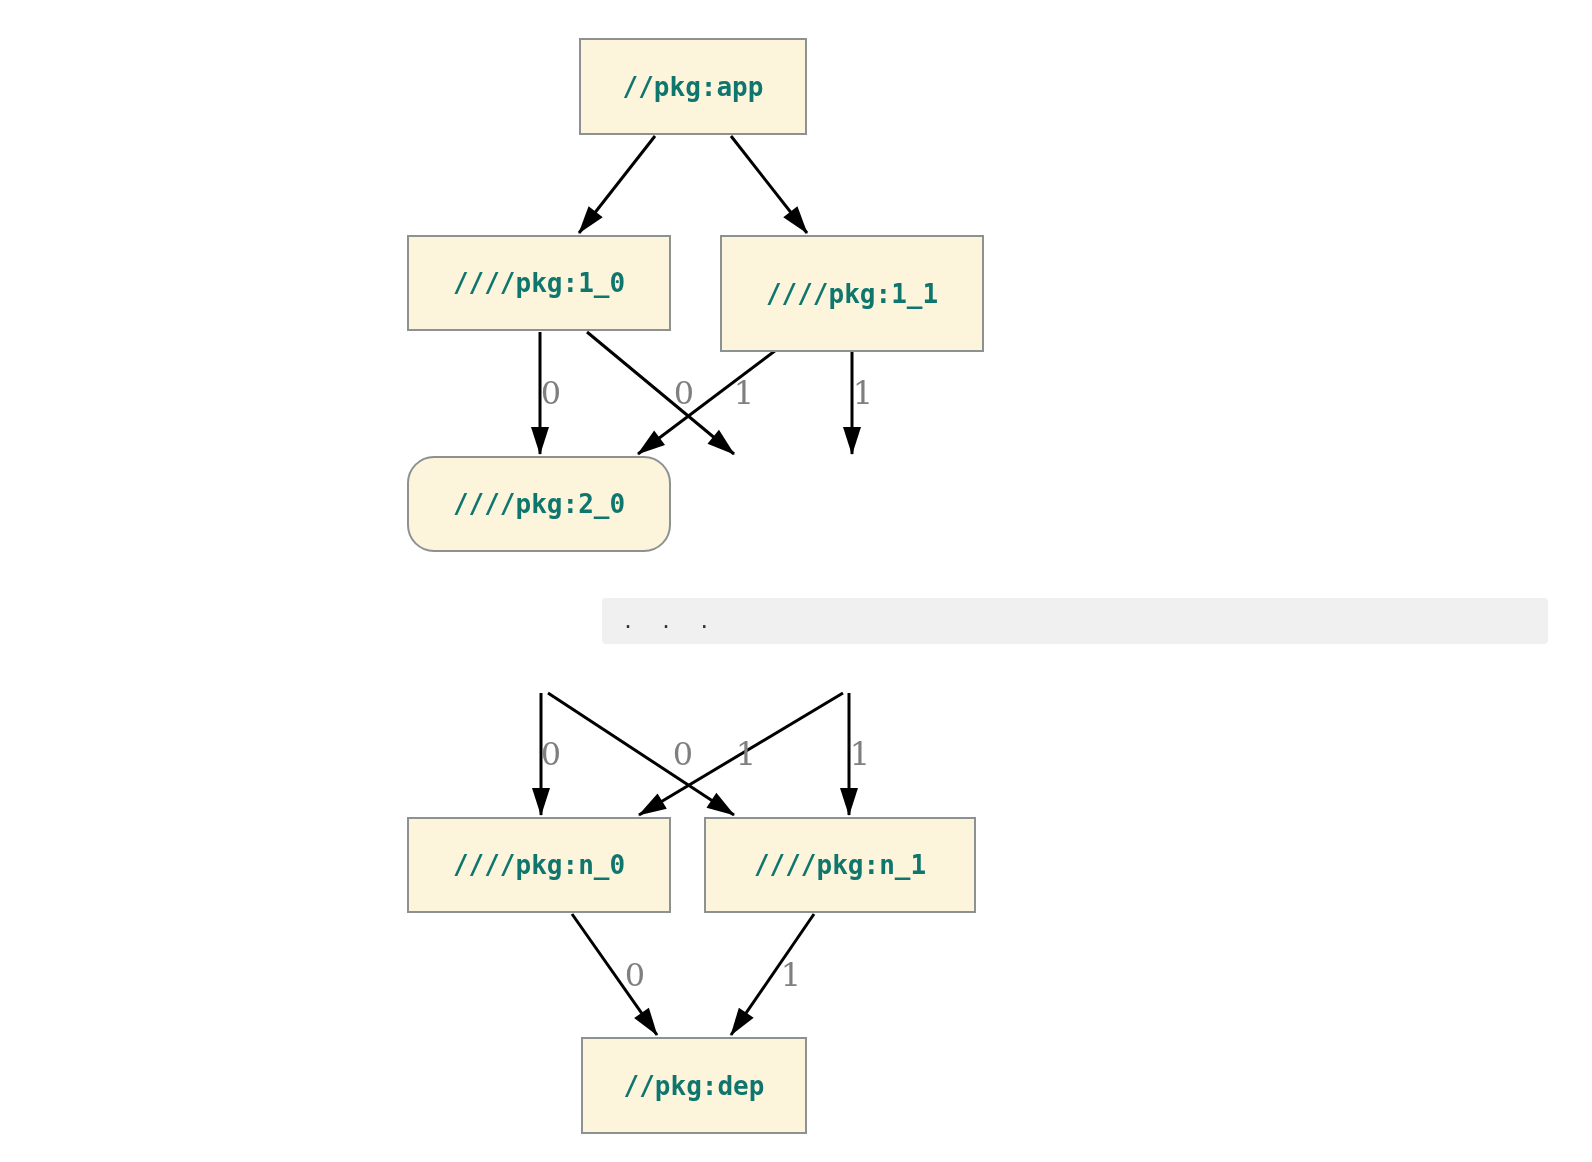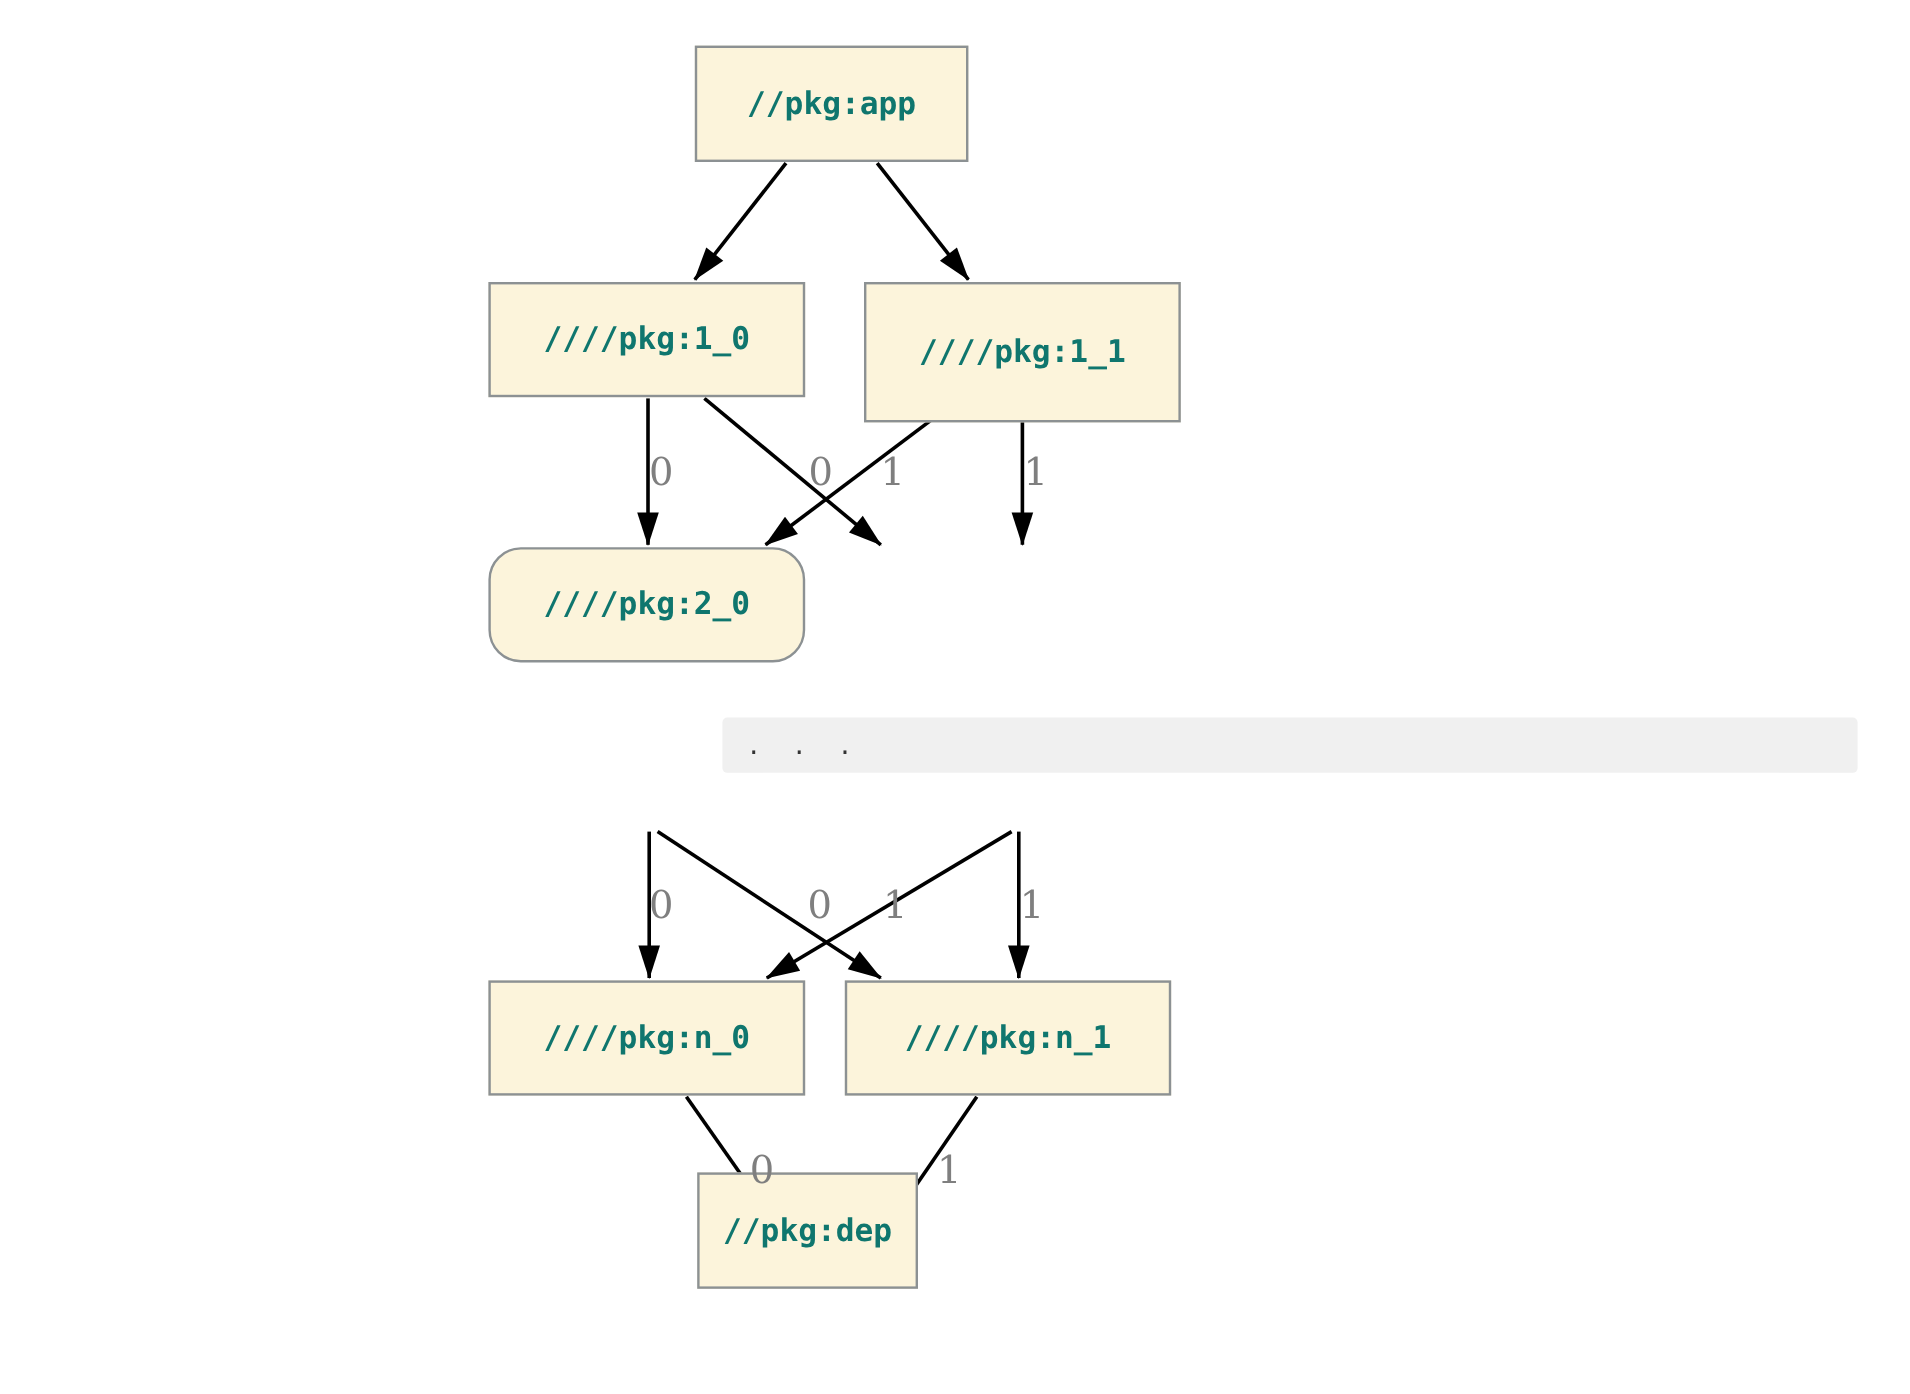--- a/index.html
+++ b/index.html
@@ -25,21 +25,21 @@
     color:#0f766e;
     white-space:pre;
   }
   .node-app {left:579px;top:38px;  width:228px;height:97px;}
   .node-1-0 {left:407px;top:235px; width:264px;height:96px;}
   .node-1-1 {left:720px;top:235px; width:264px;height:117px;}
   .node-2-0 {left:407px;top:456px; width:264px;height:96px;border-radius:27px;}
   .node-2-1 {left:720px;top:456px; width:264px;height:96px;}
   .node-n-0 {left:407px;top:817px; width:264px;height:96px;}
   .node-n-1 {left:704px;top:817px; width:272px;height:96px;}
-  .node-dep {left:581px;top:977px;width:184px;height:97px;}
+  .node-dep {left:581px;top:1037px;width:226px;height:97px;}
 
   .elabel{
     position:absolute;
     transform:translate(-50%,-50%);
     font-family:"DejaVu Serif","Liberation Serif",serif;
     font-size:32px;
     color:var(--edge-label-color,#7F7F7F);
     line-height:1;
     white-space:pre;
   }

